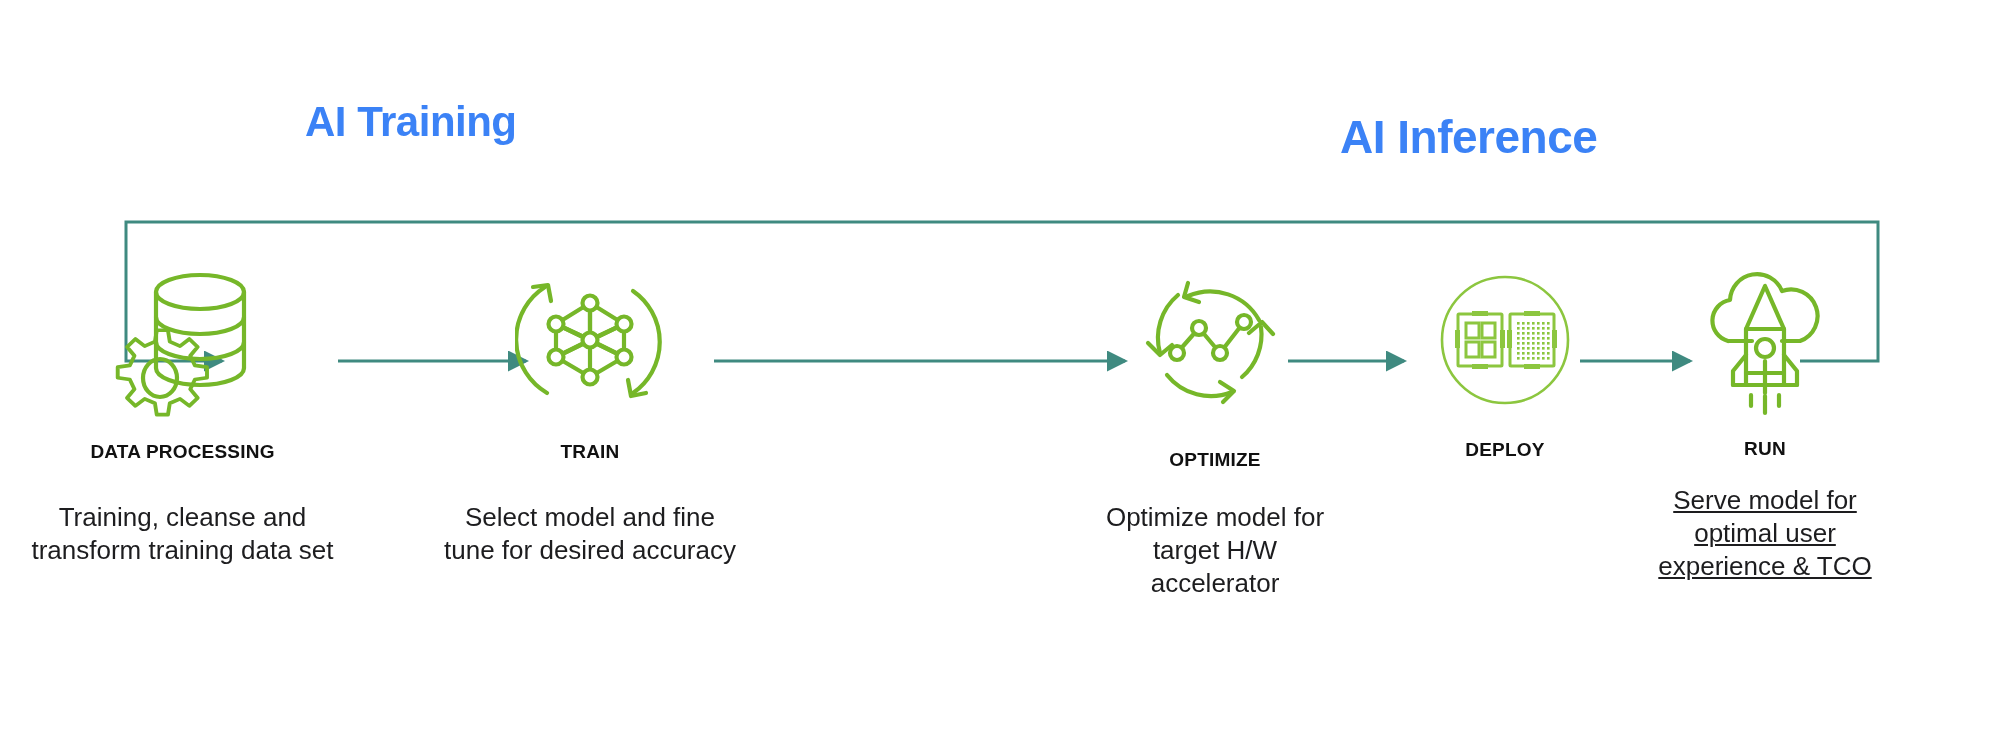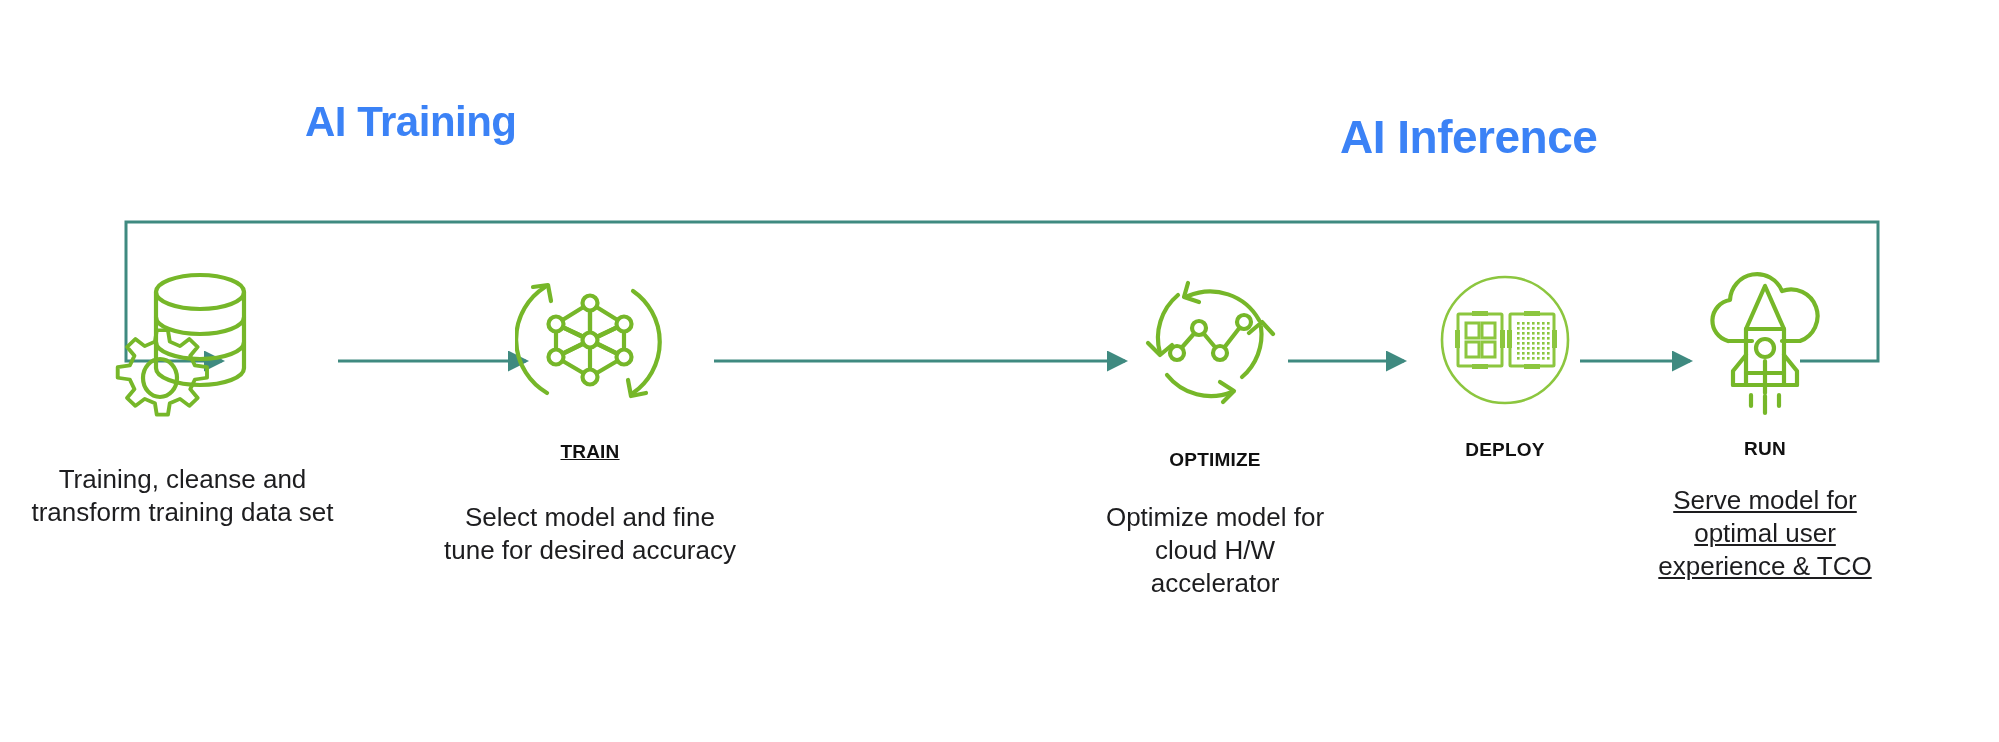--- a/index.html
+++ b/index.html
@@ -64,21 +64,21 @@
     font-weight: 400;
   }
 
   #node-data-processing { left: 30px;   top: 255px; width: 305px; }
   #node-train           { left: 440px;  top: 255px; width: 300px; }
   #node-optimize        { left: 1090px; top: 255px; width: 250px; }
   #node-deploy          { left: 1380px; top: 255px; width: 250px; }
   #node-run             { left: 1640px; top: 250px; width: 250px; }
 
   #node-data-processing .stage-label { margin-top: 16px; }
-  #node-train .stage-label { margin-top: 16px; text-decoration: underline; }
+  #node-train .stage-label { margin-top: 16px; }
   #node-optimize .stage-label { margin-top: 24px; }
   #node-deploy .stage-label { margin-top: 14px; }
   #node-run .stage-label { margin-top: 18px; }
 
   #node-optimize .stage-desc,
   #node-deploy .stage-desc { margin-top: 30px; }
   #node-run .stage-desc { margin-top: 24px; text-decoration: underline; }
 </style>
 </head>
 <body>
@@ -122,20 +122,21 @@
           <path d="M46 78 L58 78 L60 91 L71 96 L81 88 L90 97
                    L82 107 L87 118 L100 120 L100 132 L87 134
                    L82 145 L90 155 L81 164 L71 156 L60 161 L58 174
                    L46 174 L44 161 L33 156 L23 164 L14 155
                    L22 145 L17 134 L4 132 L4 120 L17 118
                    L22 107 L14 97 L23 88 L33 96 L44 91 Z" transform="translate(6,-16) scale(0.93,0.88) translate(0,20)"></path>
           <ellipse cx="52" cy="118" rx="17" ry="19"></ellipse>
         </g>
       </svg>
     </div>
+    <div class="stage-label">DATA PROCESSING</div>
     <div class="stage-desc">Training, cleanse and transform training data set</div>
   </div>
 
   <div class="stage-node" id="node-train">
     <div class="icon-box">
       <svg width="150" height="150" viewBox="0 0 150 150">
         <g fill="none" stroke="#76b729" stroke-width="4.2" stroke-linecap="round" stroke-linejoin="round">
 
           <path d="M30 22 A62 62 0 0 0 32 128"></path>
           <path d="M18 22 L33 20 L36 36"></path>
@@ -184,21 +185,21 @@
 
           <path d="M37 88 L59 63 L80 88 L104 57"></path>
           <circle cx="37" cy="88" r="7" fill="#ffffff"></circle>
           <circle cx="59" cy="63" r="7" fill="#ffffff"></circle>
           <circle cx="80" cy="88" r="7" fill="#ffffff"></circle>
           <circle cx="104" cy="57" r="7" fill="#ffffff"></circle>
         </g>
       </svg>
     </div>
     <div class="stage-label">OPTIMIZE</div>
-    <div class="stage-desc">Optimize model for cloud H/W accelerator</div>
+    <div class="stage-desc">Optimize model for target H/W accelerator</div>
   </div>
 
   <div class="stage-node" id="node-deploy">
     <div class="icon-box">
       <svg width="150" height="150" viewBox="0 0 150 150">
         <circle cx="75" cy="75" r="63" fill="none" stroke="#8cc63f" stroke-width="2.6"></circle>
 
         <g stroke="#8cc63f" fill="none" stroke-width="3">
           <rect x="28" y="49" width="44" height="52" rx="1"></rect>
           <rect x="36" y="58" width="13" height="15" fill="#ffffff"></rect>

